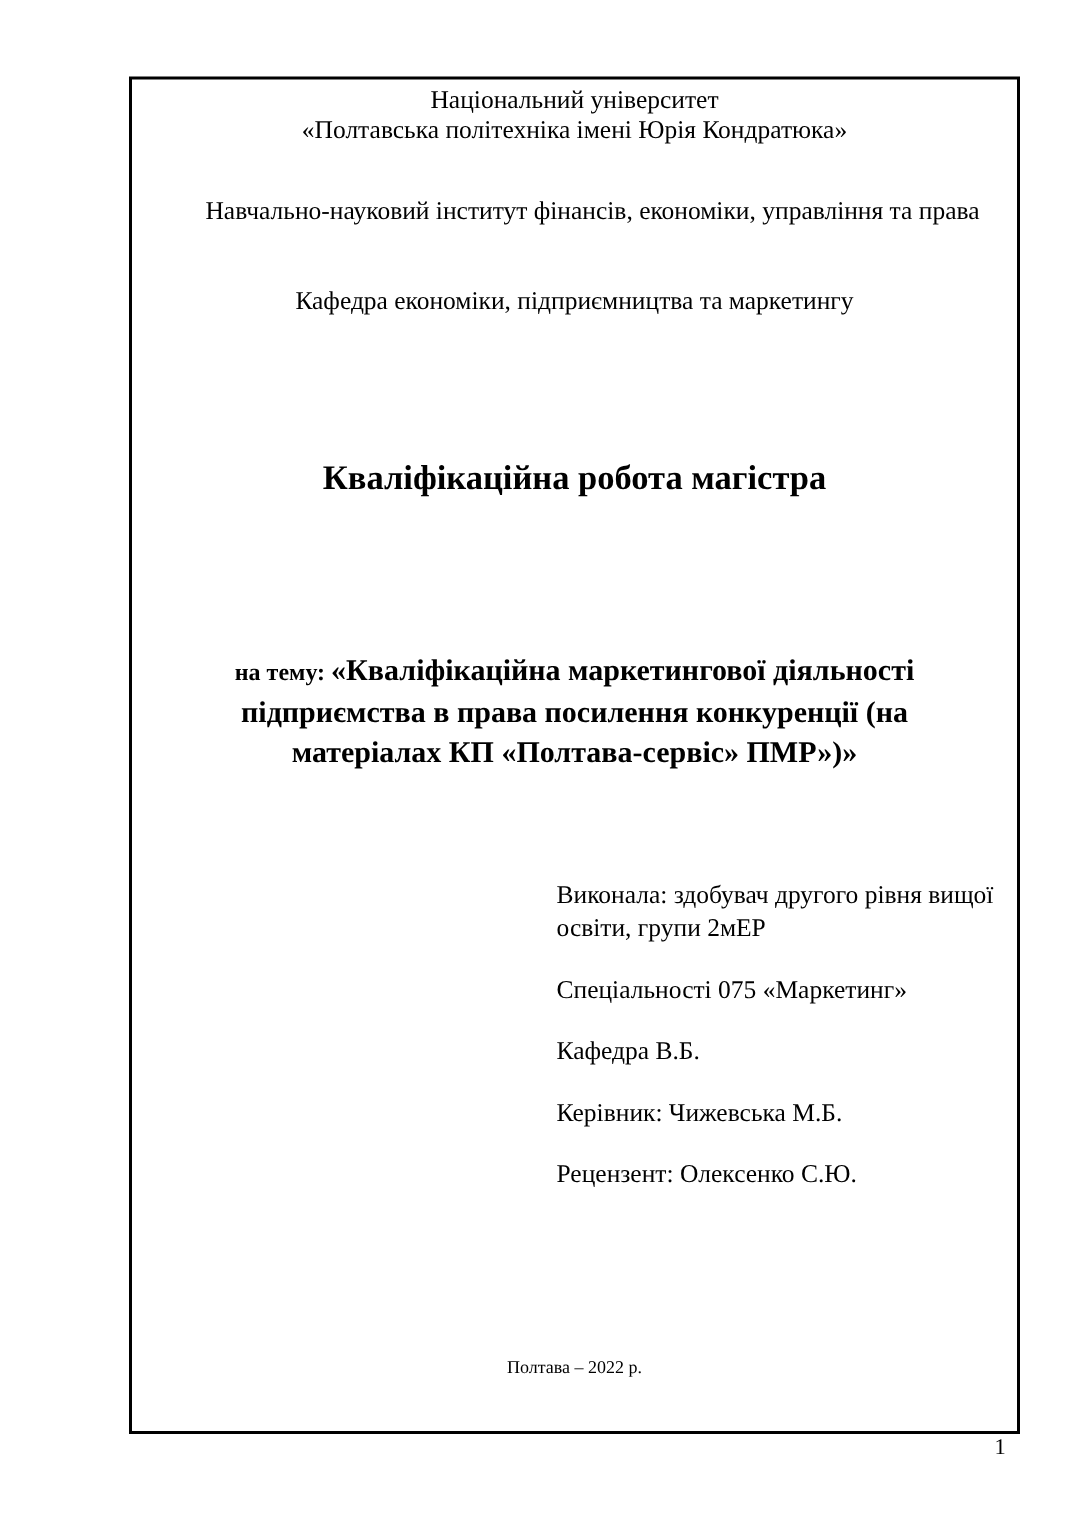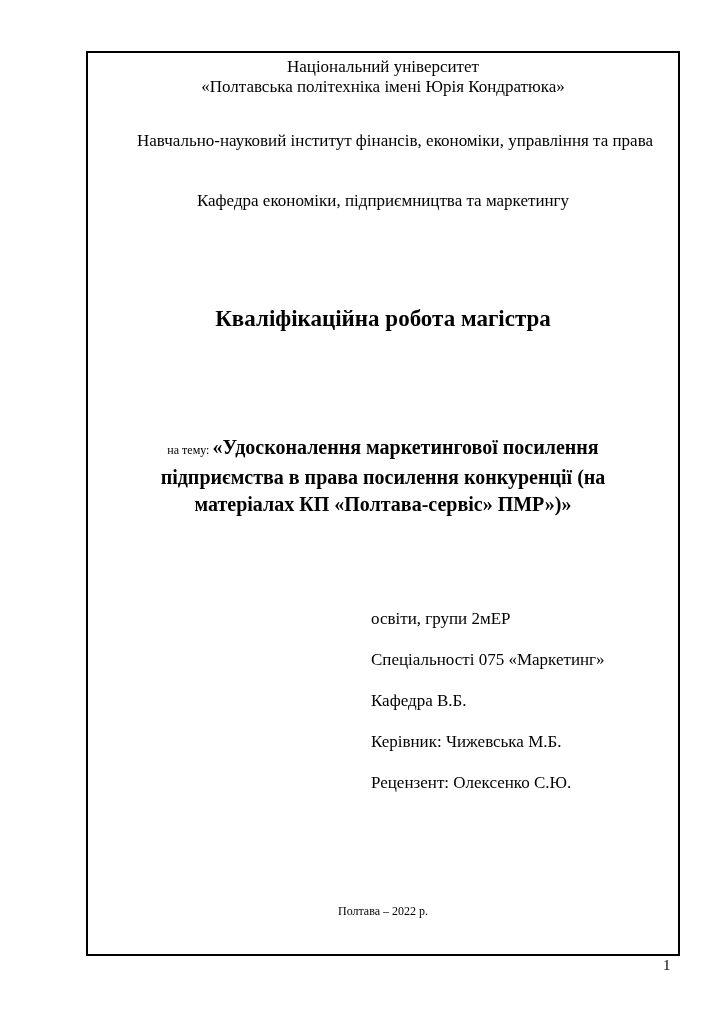--- a/index.html
+++ b/index.html
@@ -34,21 +34,21 @@
   .topic {
     position: absolute;
     top: 434px;
     left: 98px;
     width: 570px;
     text-align: center;
     font-size: 20px;
     font-weight: bold;
     line-height: 27px;
   }
-  .topic-prefix { font-size: 12px; font-weight: normal; }
+  .topic-prefix { font-size: 16px; font-weight: bold; }
   .credits {
     position: absolute;
     left: 371px;
     top: 586px;
     width: 306px;
     font-size: 17px;
     line-height: 22px;
     text-align: left;
   }
   .credits p { margin: 0 0 19px 0; }
@@ -73,28 +73,28 @@
     <div>«Полтавська політехніка імені Юрія Кондратюка»</div>
   </div>
 
   <div class="centered institute">Навчально-науковий інститут фінансів, економіки, управління та права</div>
 
   <div class="centered department">Кафедра економіки, підприємництва та маркетингу</div>
 
   <h1 class="centered thesis-title">Кваліфікаційна робота магістра</h1>
 
   <div class="topic">
-    <div><span class="topic-prefix">на тему: </span><span>«Удосконалення маркетингової посилення</span></div>
+    <div><span class="topic-prefix">на тему: </span><span>«Кваліфікаційна маркетингової діяльності</span></div>
     <div>підприємства в права посилення конкуренції (на</div>
     <div>матеріалах КП «Полтава-сервіс» ПМР»)»</div>
   </div>
 
   <div class="credits">
     <p>
-      <br>
+      <span>Виконала: здобувач другого рівня вищої</span><br>
       <span>освіти, групи 2мЕР</span>
     </p>
     <p>Спеціальності 075 «Маркетинг»</p>
     <p>Кафедра В.Б.</p>
     <p>Керівник: Чижевська М.Б.</p>
     <p>Рецензент: Олексенко С.Ю.</p>
   </div>
 
   <div class="centered footer-city">Полтава – 2022 р.</div>
 

